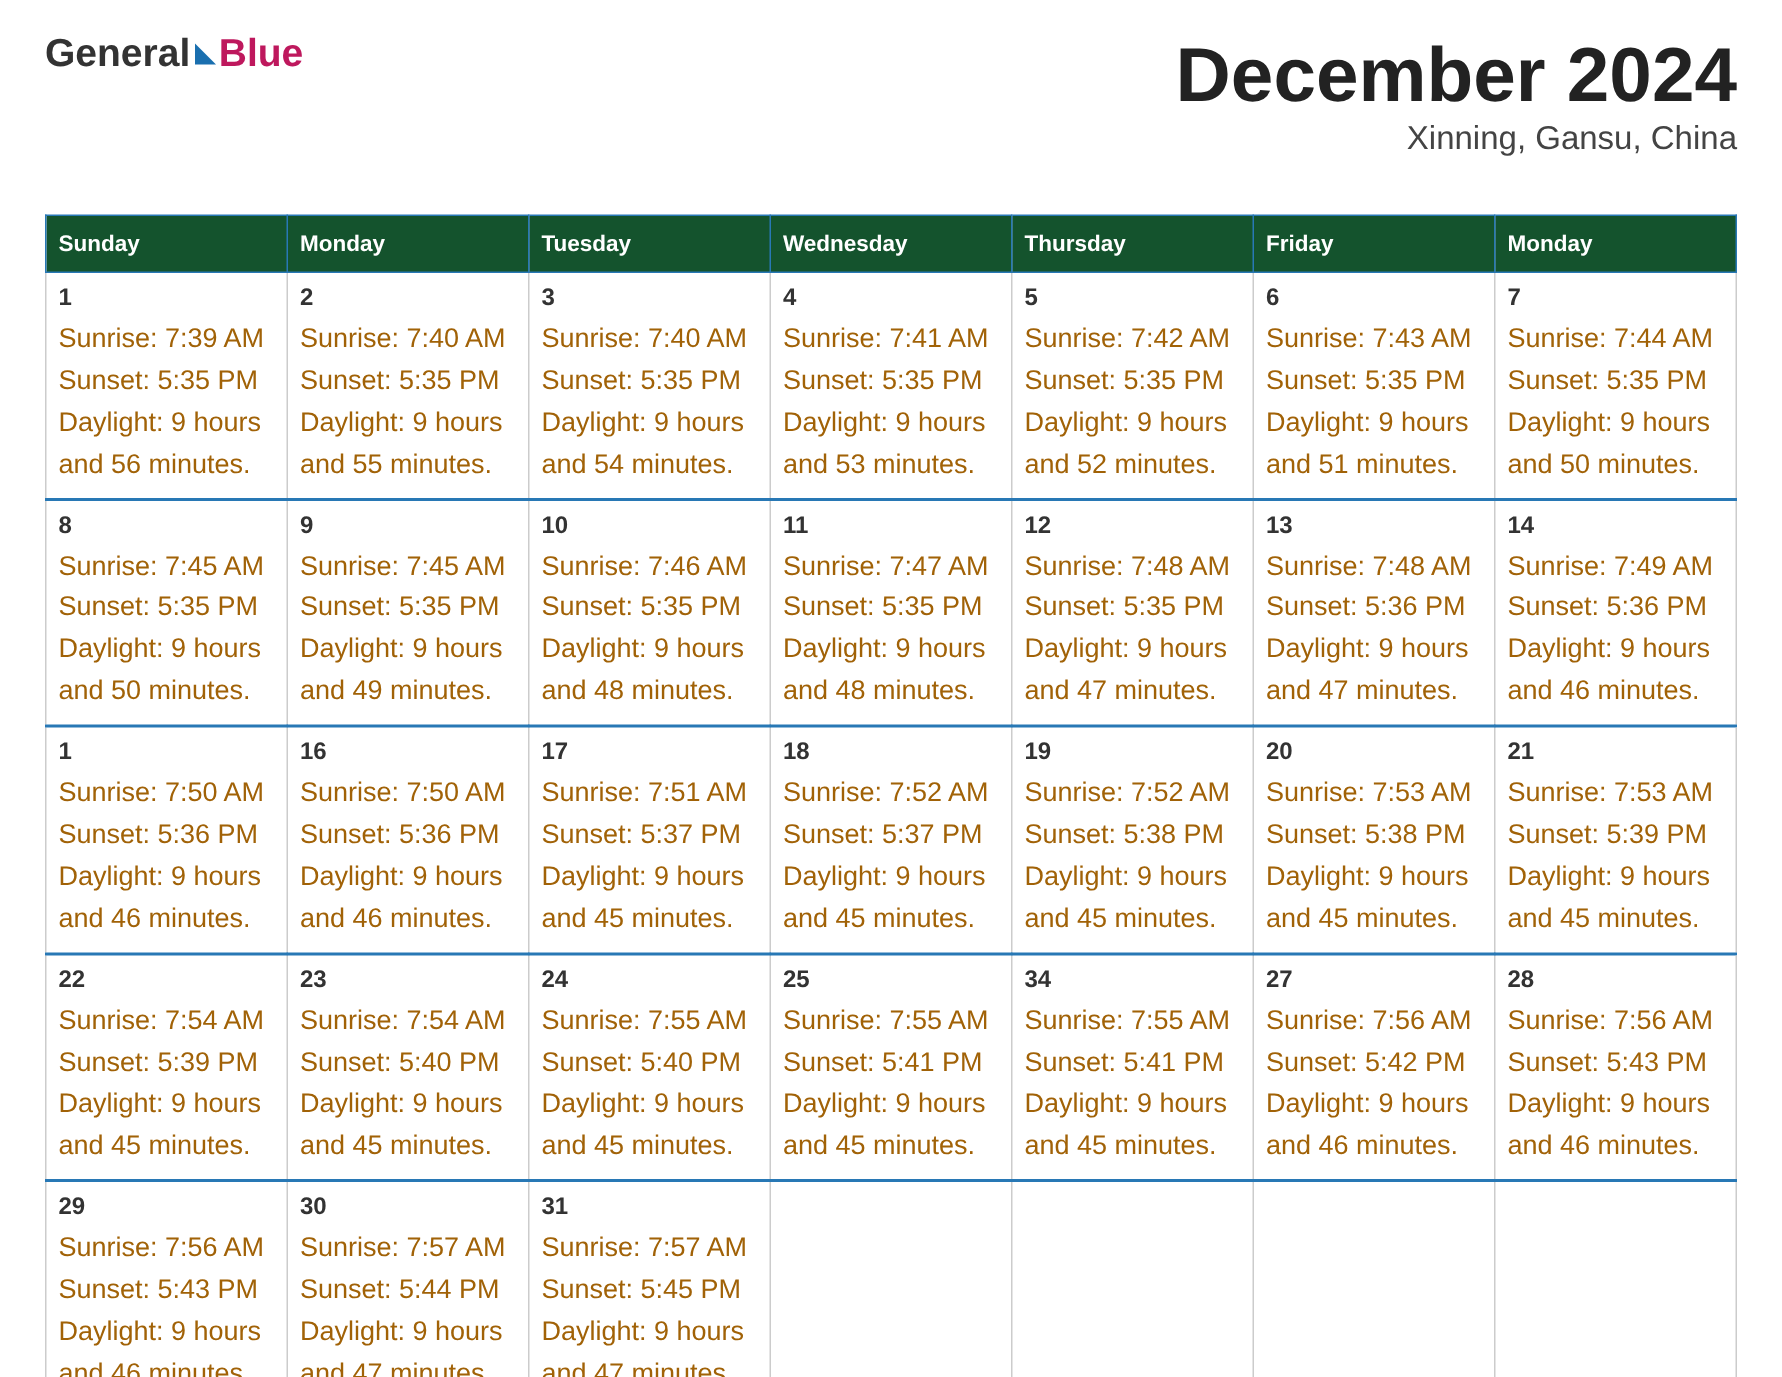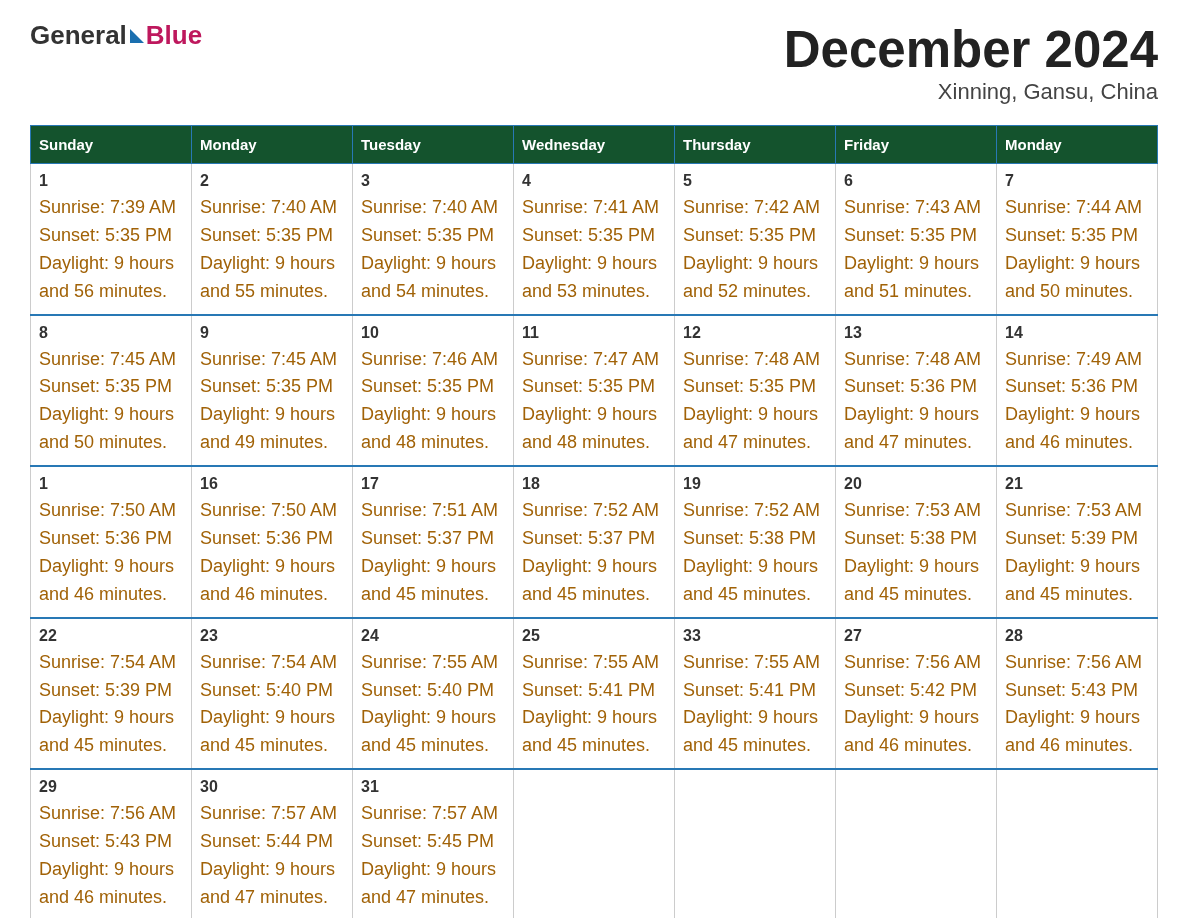--- a/index.html
+++ b/index.html
@@ -7,21 +7,21 @@
       font-family: Arial, sans-serif;
       background: #fff;
       padding: 20px 30px;
       width: 1188px;
       min-height: 918px;
     }
     .header {
       display: flex;
       justify-content: space-between;
       align-items: flex-start;
-      margin-bottom: 20px;
+      margin-bottom: 38px;
     }
     .logo {
       display: flex;
       align-items: center;
       gap: 0px;
     }
     .logo-text-general {
       font-size: 26px;
       font-weight: bold;
       color: #333;
@@ -350,21 +350,21 @@
         <td>
           <span class="day-number">25</span>
           <div class="day-info">
             Sunrise: 7:55 AM<br>
             Sunset: 5:41 PM<br>
             Daylight: 9 hours<br>
             and 45 minutes.
           </div>
         </td>
         <td>
-          <span class="day-number">33</span>
+          <span class="day-number">34</span>
           <div class="day-info">
             Sunrise: 7:55 AM<br>
             Sunset: 5:41 PM<br>
             Daylight: 9 hours<br>
             and 45 minutes.
           </div>
         </td>
         <td>
           <span class="day-number">27</span>
           <div class="day-info">

